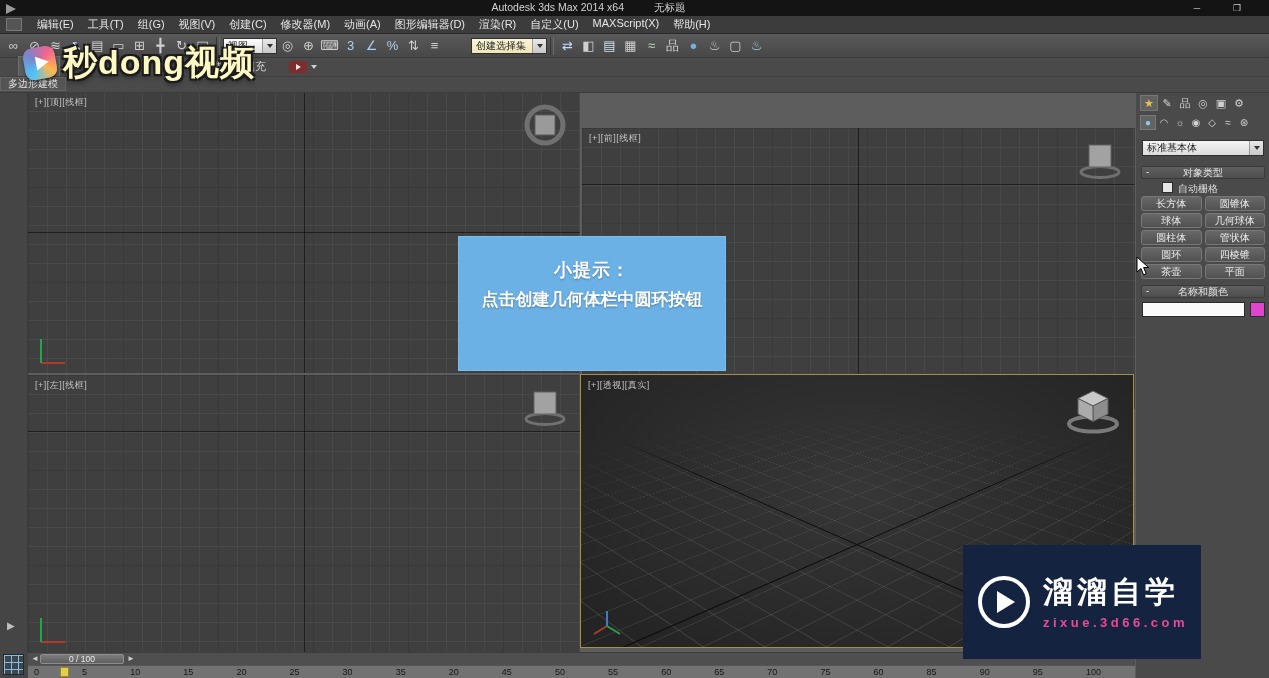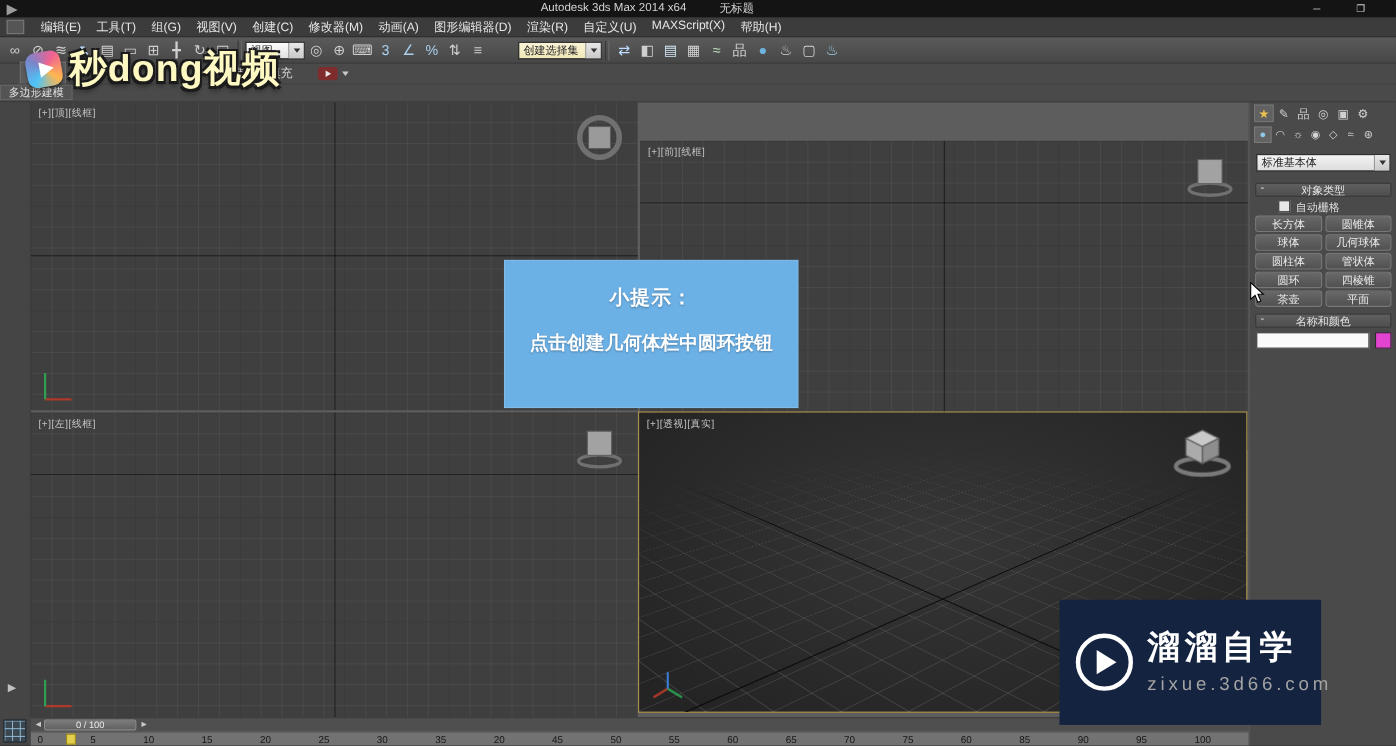--- a/index.html
+++ b/index.html
@@ -87,21 +87,21 @@
   .pg-ax{position:absolute;left:0;right:0;top:50%;height:2px;background:rgba(10,10,10,.8);}
   .pg-ay{position:absolute;top:0;bottom:0;left:50%;width:2px;background:rgba(10,10,10,.8);}
   .viewcube{position:absolute;right:13px;top:11px;}
   .axis-gizmo{position:absolute;left:8px;bottom:5px;}
 
   
   .tooltip{position:absolute;left:458px;top:236px;width:268px;height:135px;background:#6cb1e6;z-index:40;
            display:flex;flex-direction:column;align-items:center;color:#fff;font-weight:bold;
            text-shadow:0 1px 2px rgba(0,0,0,.3);box-shadow:0 0 0 1px rgba(255,255,255,.15) inset;}
   .tooltip .t1{margin-top:22px;font-size:18px;letter-spacing:1px;}
-  .tooltip .t2{margin-top:18px;font-size:17px;}
+  .tooltip .t2{margin-top:6px;font-size:17px;}
 
   
   .cmdpanel{position:absolute;left:1135px;top:92px;width:134px;height:586px;background:#4a4a4a;
             border-left:1px solid #5e5e5e;box-sizing:border-box;z-index:10;}
   .cp-tabs{position:absolute;left:4px;top:3px;display:flex;}
   .cp-tab{width:18px;height:16px;display:flex;align-items:center;justify-content:center;font-size:11px;color:#d0d0d0;box-sizing:border-box;}
   .cp-tab.active{background:#616161;border:1px solid #757575;}
   .cp-cats{position:absolute;left:4px;top:23px;display:flex;}
   .cp-cat{width:16px;height:15px;display:flex;align-items:center;justify-content:center;font-size:10px;color:#d4d4d4;box-sizing:border-box;}
   .cp-cat.active{background:#636363;border:1px solid #787878;}
@@ -121,21 +121,21 @@
               border:1px solid #2b2b2b;box-sizing:border-box;font-size:10px;padding:0 3px;}
   .swatch{position:absolute;left:114px;top:210px;width:15px;height:15px;border:1px solid #2b2b2b;box-sizing:border-box;}
 
   
   .wm-bot{position:absolute;left:963px;top:545px;width:238px;height:114px;background:#14233f;z-index:60;
           display:flex;align-items:center;padding:0 15px;box-sizing:border-box;gap:13px;}
   .wm-logo{width:52px;height:52px;border:4px solid #fff;border-radius:50%;position:relative;box-sizing:border-box;flex:none;}
   .wm-logo:after{content:"";position:absolute;left:15px;top:11px;width:0;height:0;
                  border-left:18px solid #fff;border-top:11px solid transparent;border-bottom:11px solid transparent;}
   .wm-bot-title{font-size:30px;font-weight:bold;color:#fff;letter-spacing:4px;line-height:1.1;}
-  .wm-bot-url{font-size:17px;color:#a3a3a3;letter-spacing:3.5px;margin-top:7px;}
+  .wm-bot-url{font-size:13px;color:#ec4899;letter-spacing:3.5px;margin-top:7px;font-weight:bold;}
 
   
   .timeslider{position:absolute;left:28px;top:652px;width:1107px;height:13px;background:#4f4f4f;
               border-top:1px solid #3c3c3c;box-sizing:border-box;z-index:15;}
   .ts-prev{position:absolute;left:3px;top:1px;font-size:8px;color:#c9c9c9;}
   .ts-next{position:absolute;left:99px;top:1px;font-size:8px;color:#c9c9c9;}
   .ts-handle{position:absolute;left:12px;top:1px;width:84px;height:10px;background:linear-gradient(#7c7c7c,#606060);
              border:1px solid #8d8d8d;border-radius:2px;font-size:8.5px;color:#ececec;
              display:flex;align-items:center;justify-content:center;box-sizing:border-box;}
   .trackbar{position:absolute;left:28px;top:665px;width:1107px;height:13px;background:#727272;

